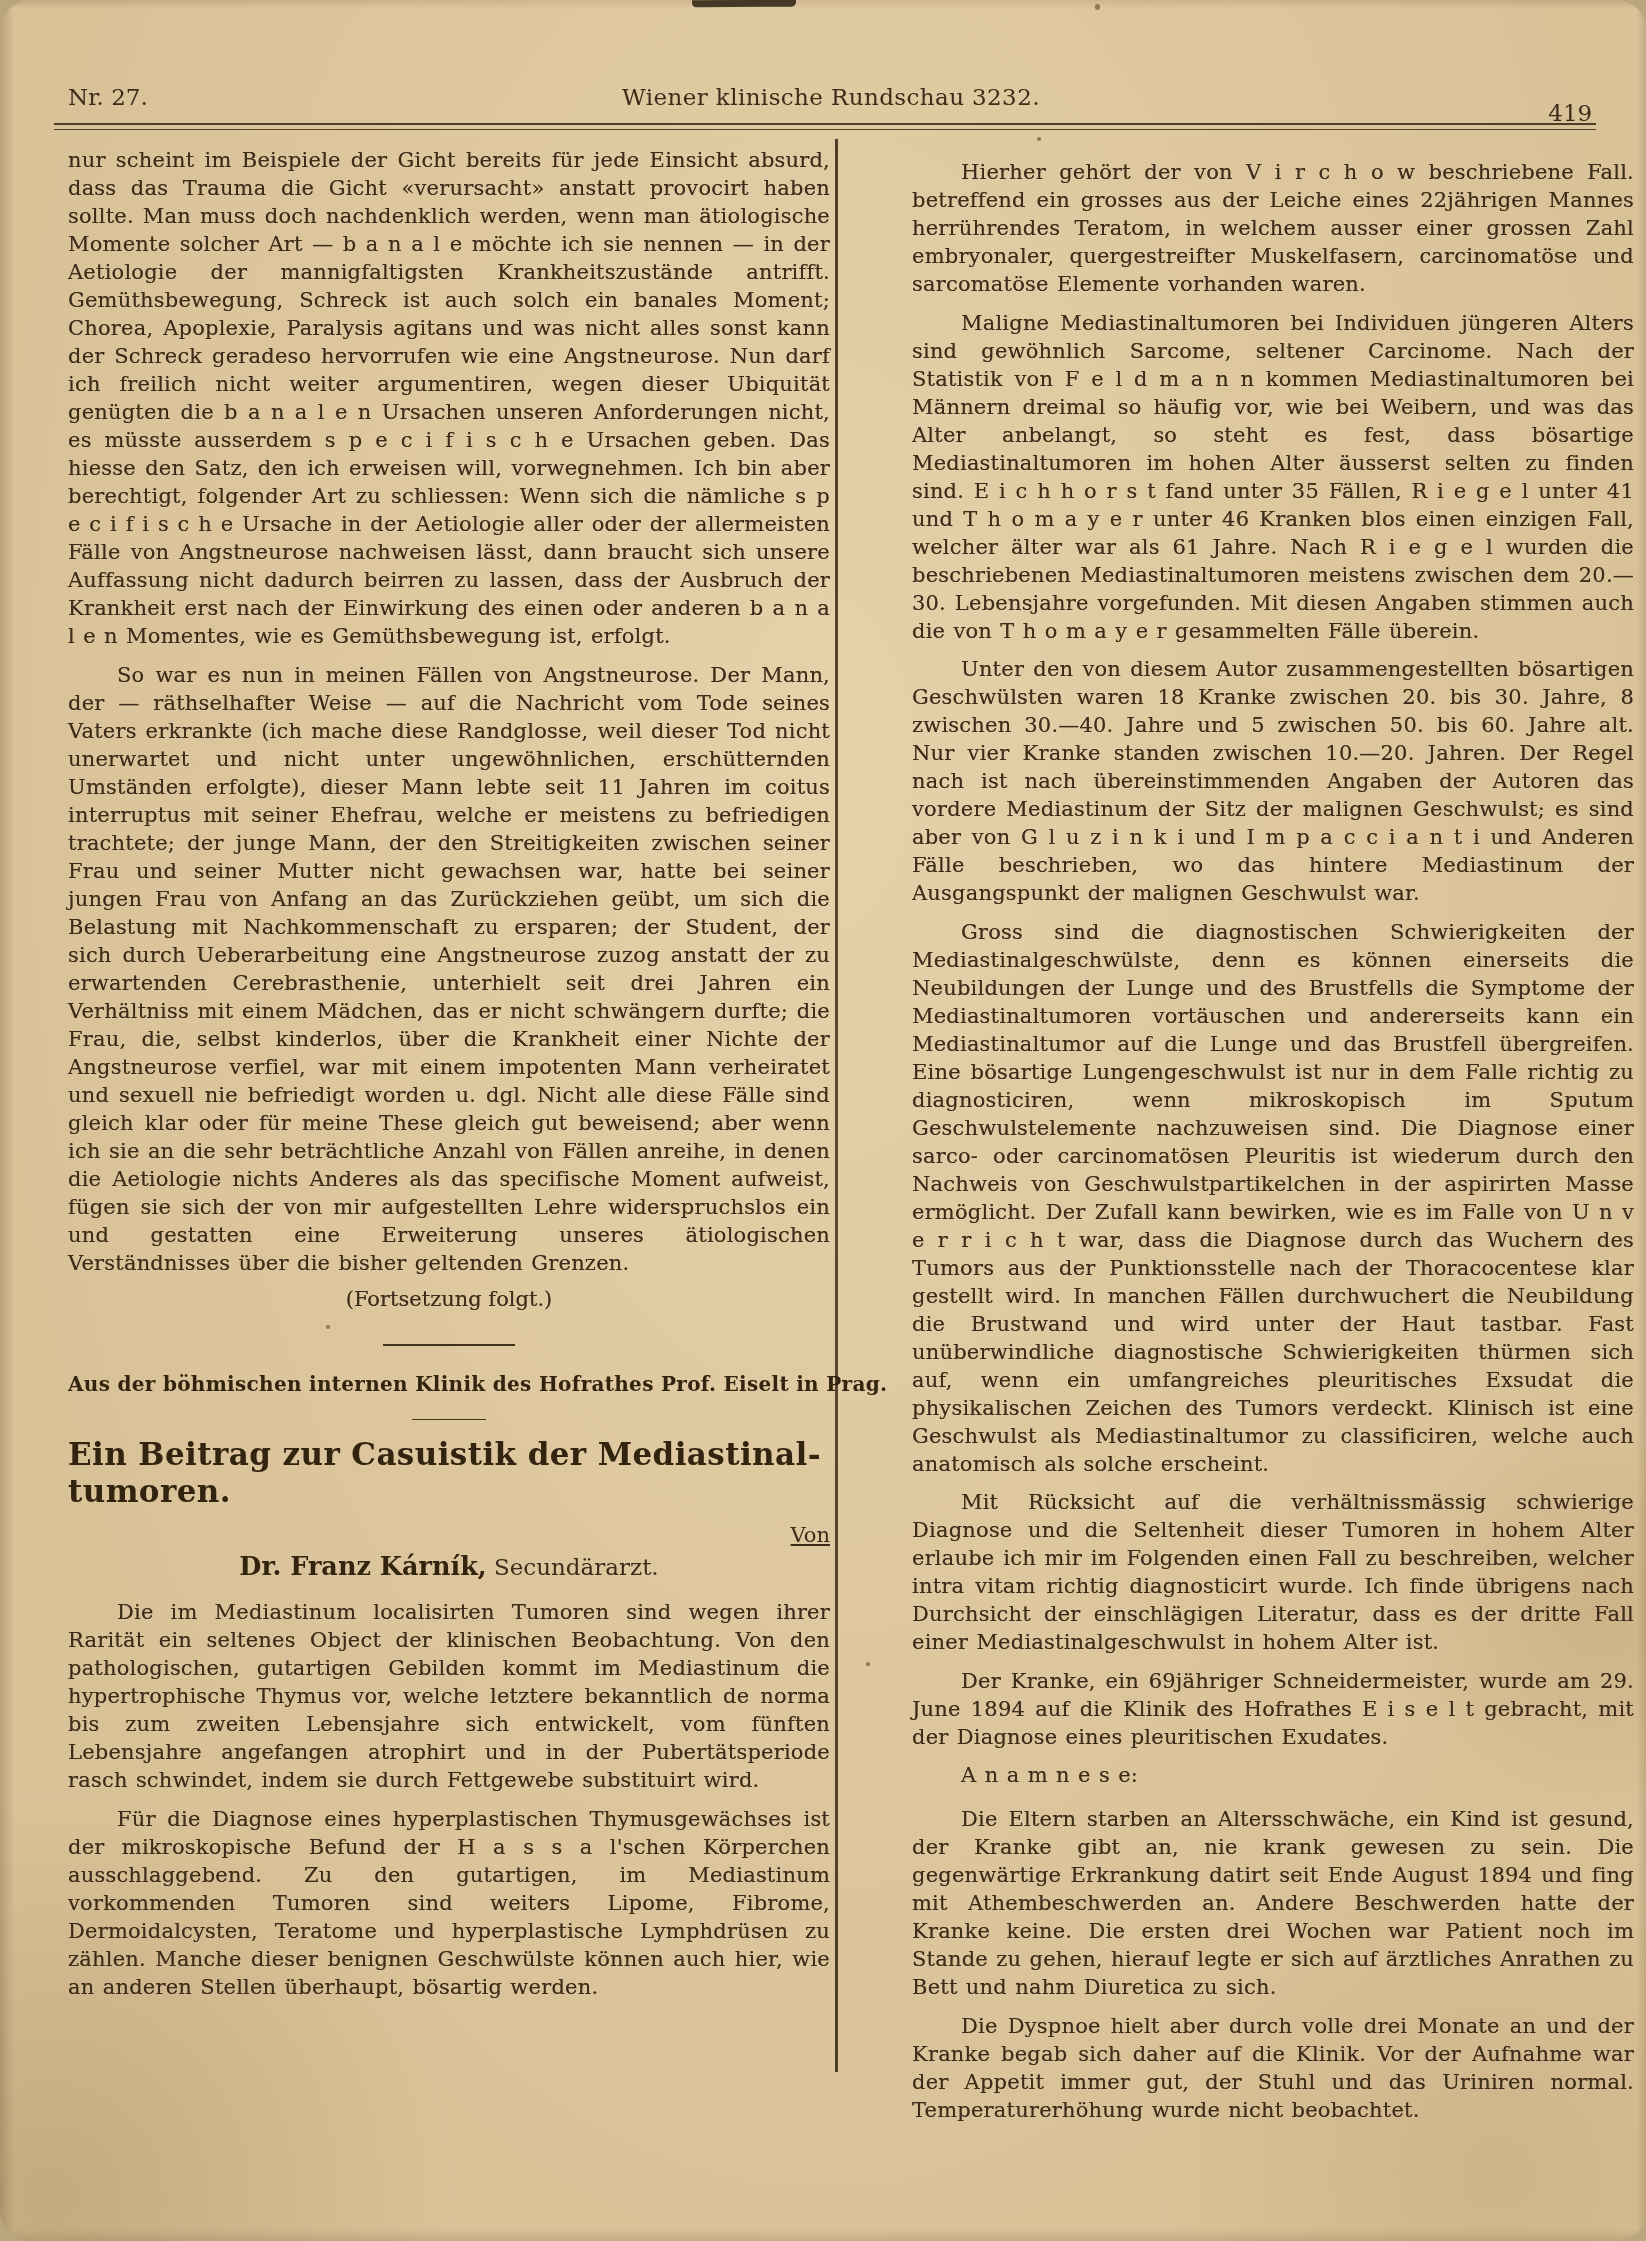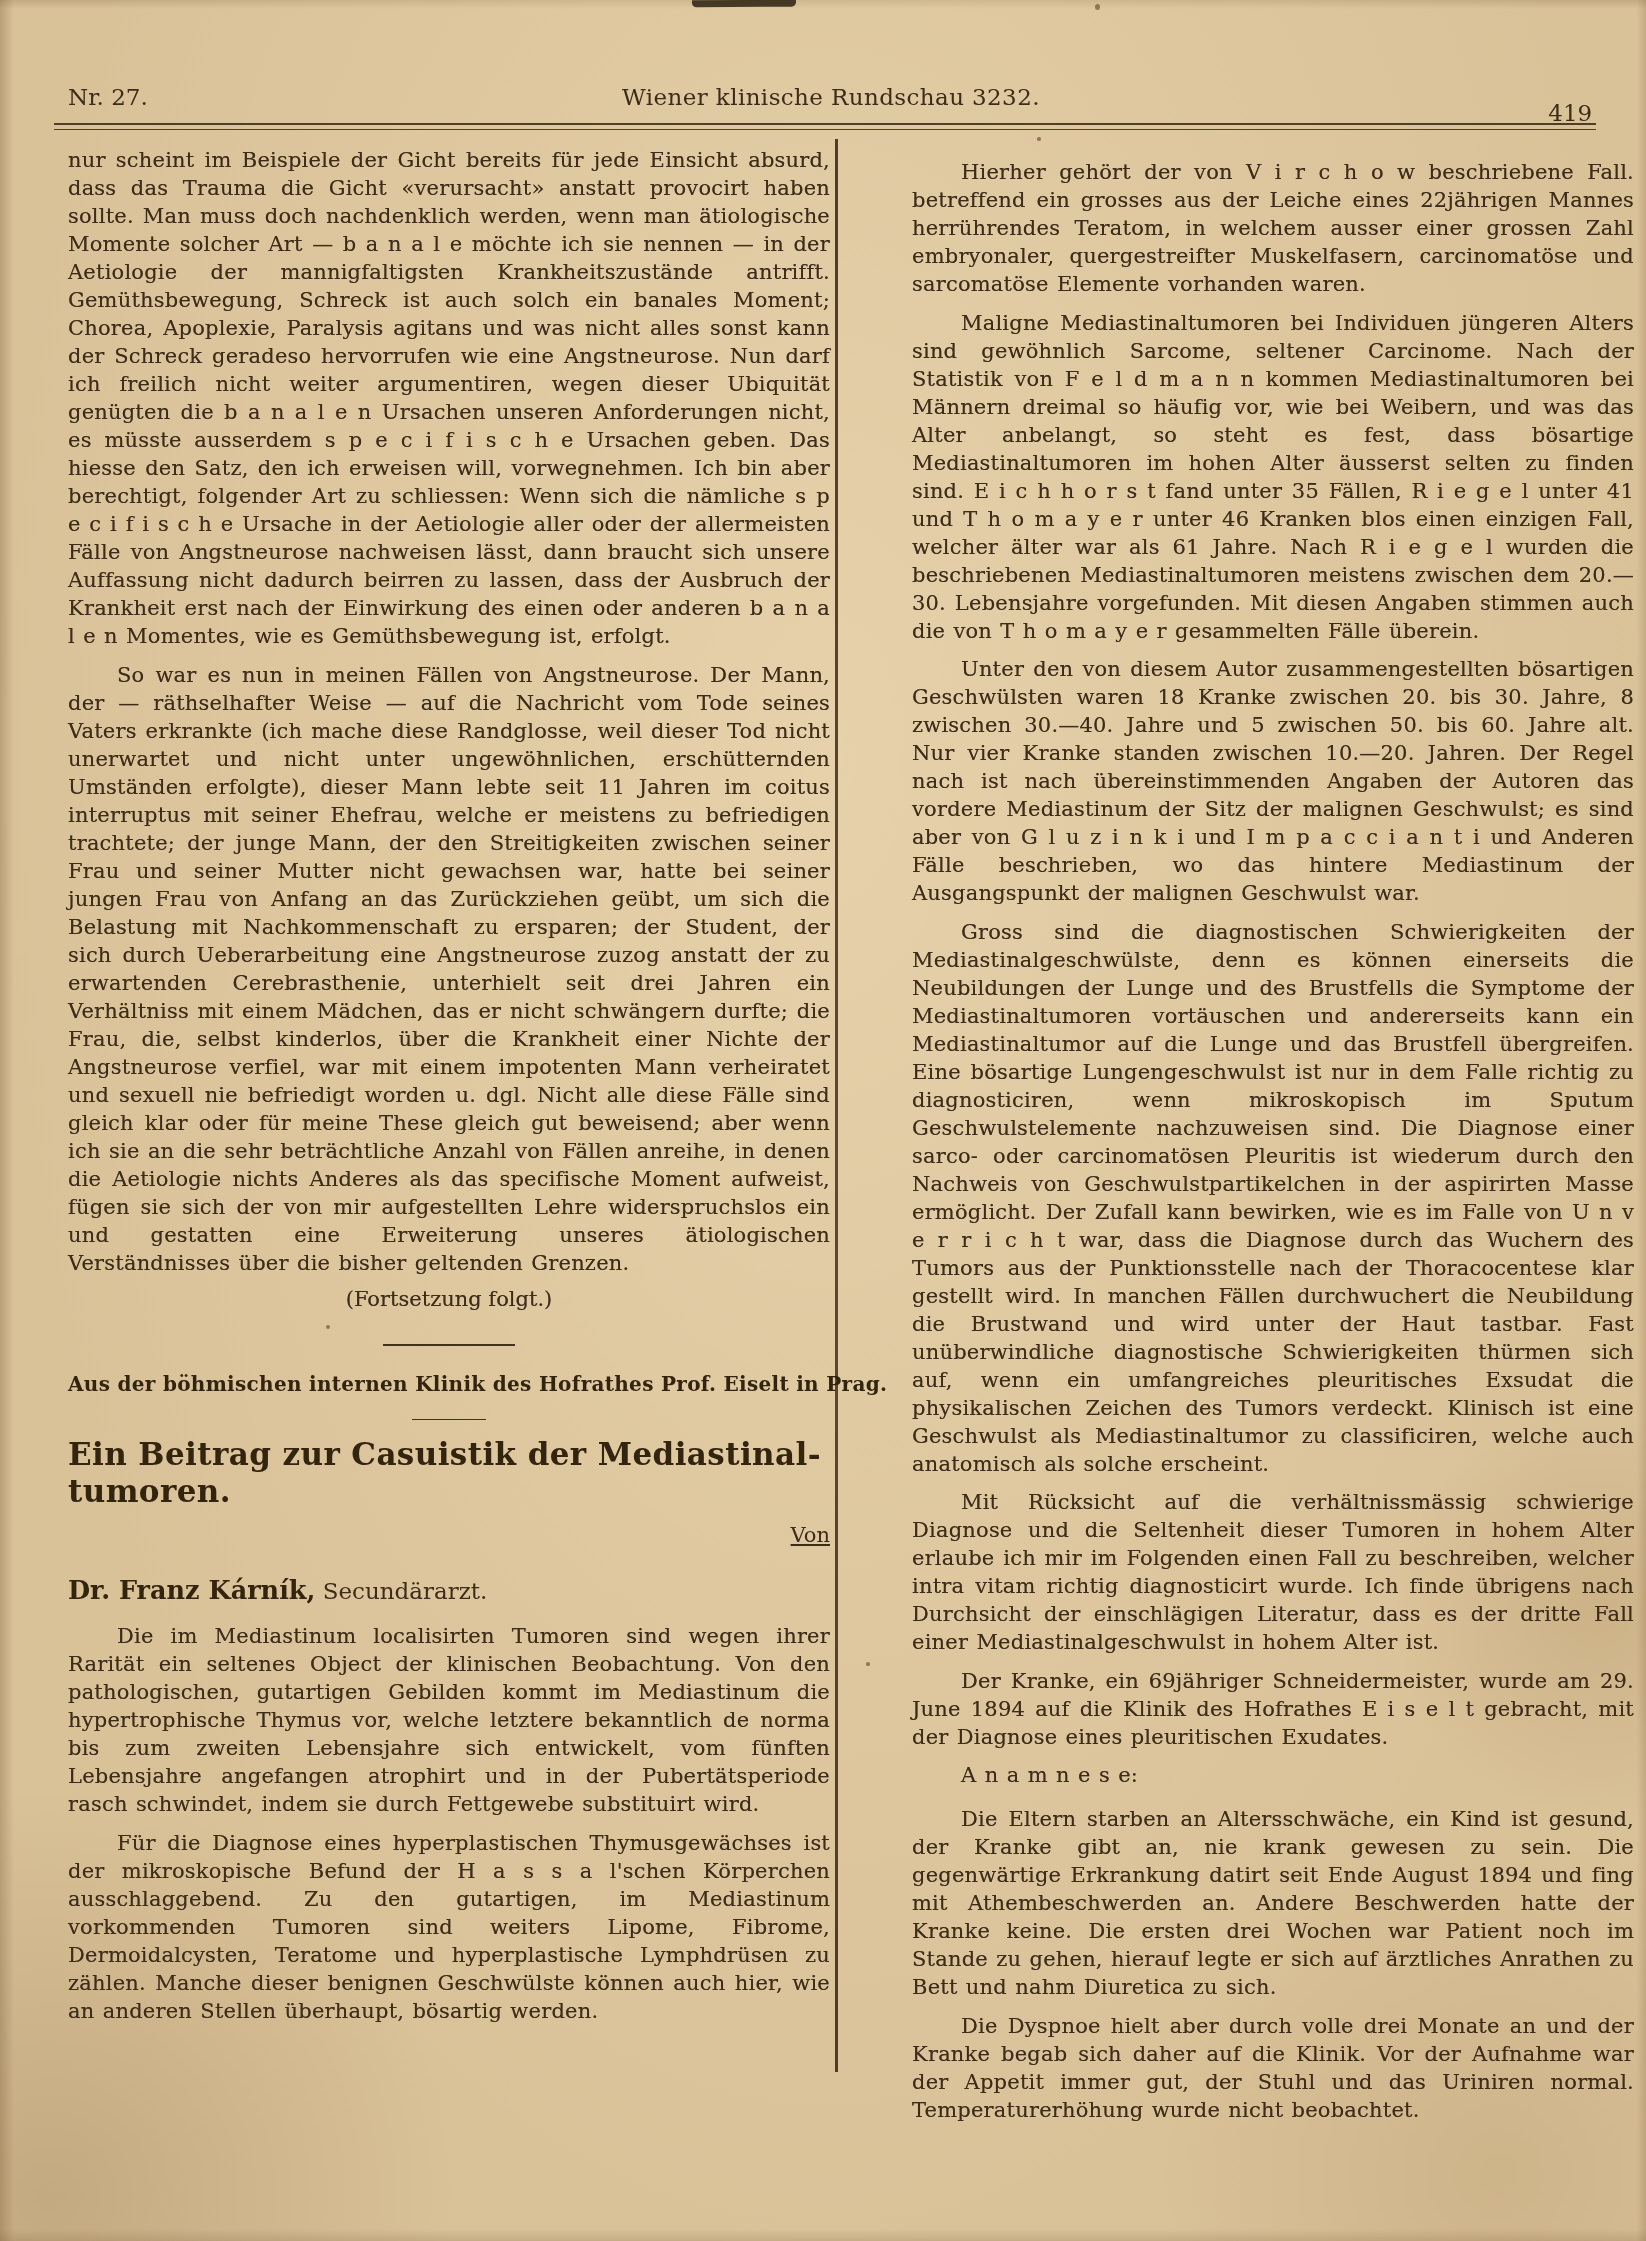--- a/index.html
+++ b/index.html
@@ -17,20 +17,21 @@
       radial-gradient(circle at 97% 72%, rgba(140,99,46,0.16), rgba(140,99,46,0) 9%),
       radial-gradient(circle at 91% 97%, rgba(140,99,46,0.14), rgba(140,99,46,0) 13%),
       radial-gradient(circle at 3% 98%, rgba(110,76,34,0.20), rgba(110,76,34,0) 15%),
       radial-gradient(ellipse at 50% 34%, rgba(240,222,185,0.55), rgba(240,222,185,0) 72%),
       linear-gradient(90deg, rgba(96,66,30,0.26), rgba(96,66,30,0) 14px),
       linear-gradient(270deg, rgba(96,66,30,0.20), rgba(96,66,30,0) 10.5px),
       linear-gradient(180deg, rgba(96,66,30,0.18), rgba(96,66,30,0) 8.8px),
       linear-gradient(0deg, rgba(96,66,30,0.16), rgba(96,66,30,0) 12.3px);
     font-family: "DejaVu Serif", "Liberation Serif", serif;
     color: #3c2c19;
+    border-radius: 31px;
   }
   
   .header-row {
     position: absolute; top: 84px; left: 68px; right: 53px; height: 32px;
     font-size: 23px;
   }
   .header-issue   { position: absolute; left: 0; top: 0; }
   .header-journal { position: absolute; left: 0; right: 0; top: 0; text-align: center; letter-spacing: 0.4px; }
   .header-page    { position: absolute; right: 1.8px; top: 16px; }
   .double-rule {
@@ -66,21 +67,21 @@
     margin: 26px 0 0 0; text-align: center;
     font-size: 20px; font-weight: bold; letter-spacing: 0.3px;
     white-space: nowrap; color: #33240f;
   }
   .article-title {
     margin: 16px 0 0 0; 
     font-size: 31px; font-weight: bold; line-height: 1.2;
     color: #33240f; letter-spacing: 0.4px;
   }
   .byline-von { text-align: right; font-size: 21px; margin-top: 12.3px; text-decoration: underline; }
-  .byline-author { text-align: left; font-size: 23px; margin-top: 28px; margin-bottom: 17.6px; }
+  .byline-author { text-align: center; font-size: 23px; margin-top: 4px; margin-bottom: 17.6px; }
   .byline-author .author-name { font-weight: bold; font-size: 25.5px; color: #33240f; }
   .anamnese { margin: 5.3px 0 16px 0; }
   
   .ink-smudge {
     position: absolute; top: 0; left: 692px; width: 104px; height: 7px;
     background: #201609; border-radius: 0 0 4.4px 4.4px; opacity: 0.8;
     transform: rotate(-0.4deg);
   }
   .fleck { position: absolute; background: #4a3720; border-radius: 50%; opacity: 0.55; }
   .fleck1 { left: 1095px; top: 3.5px;    width: 5.3px; height: 6.1px; }

